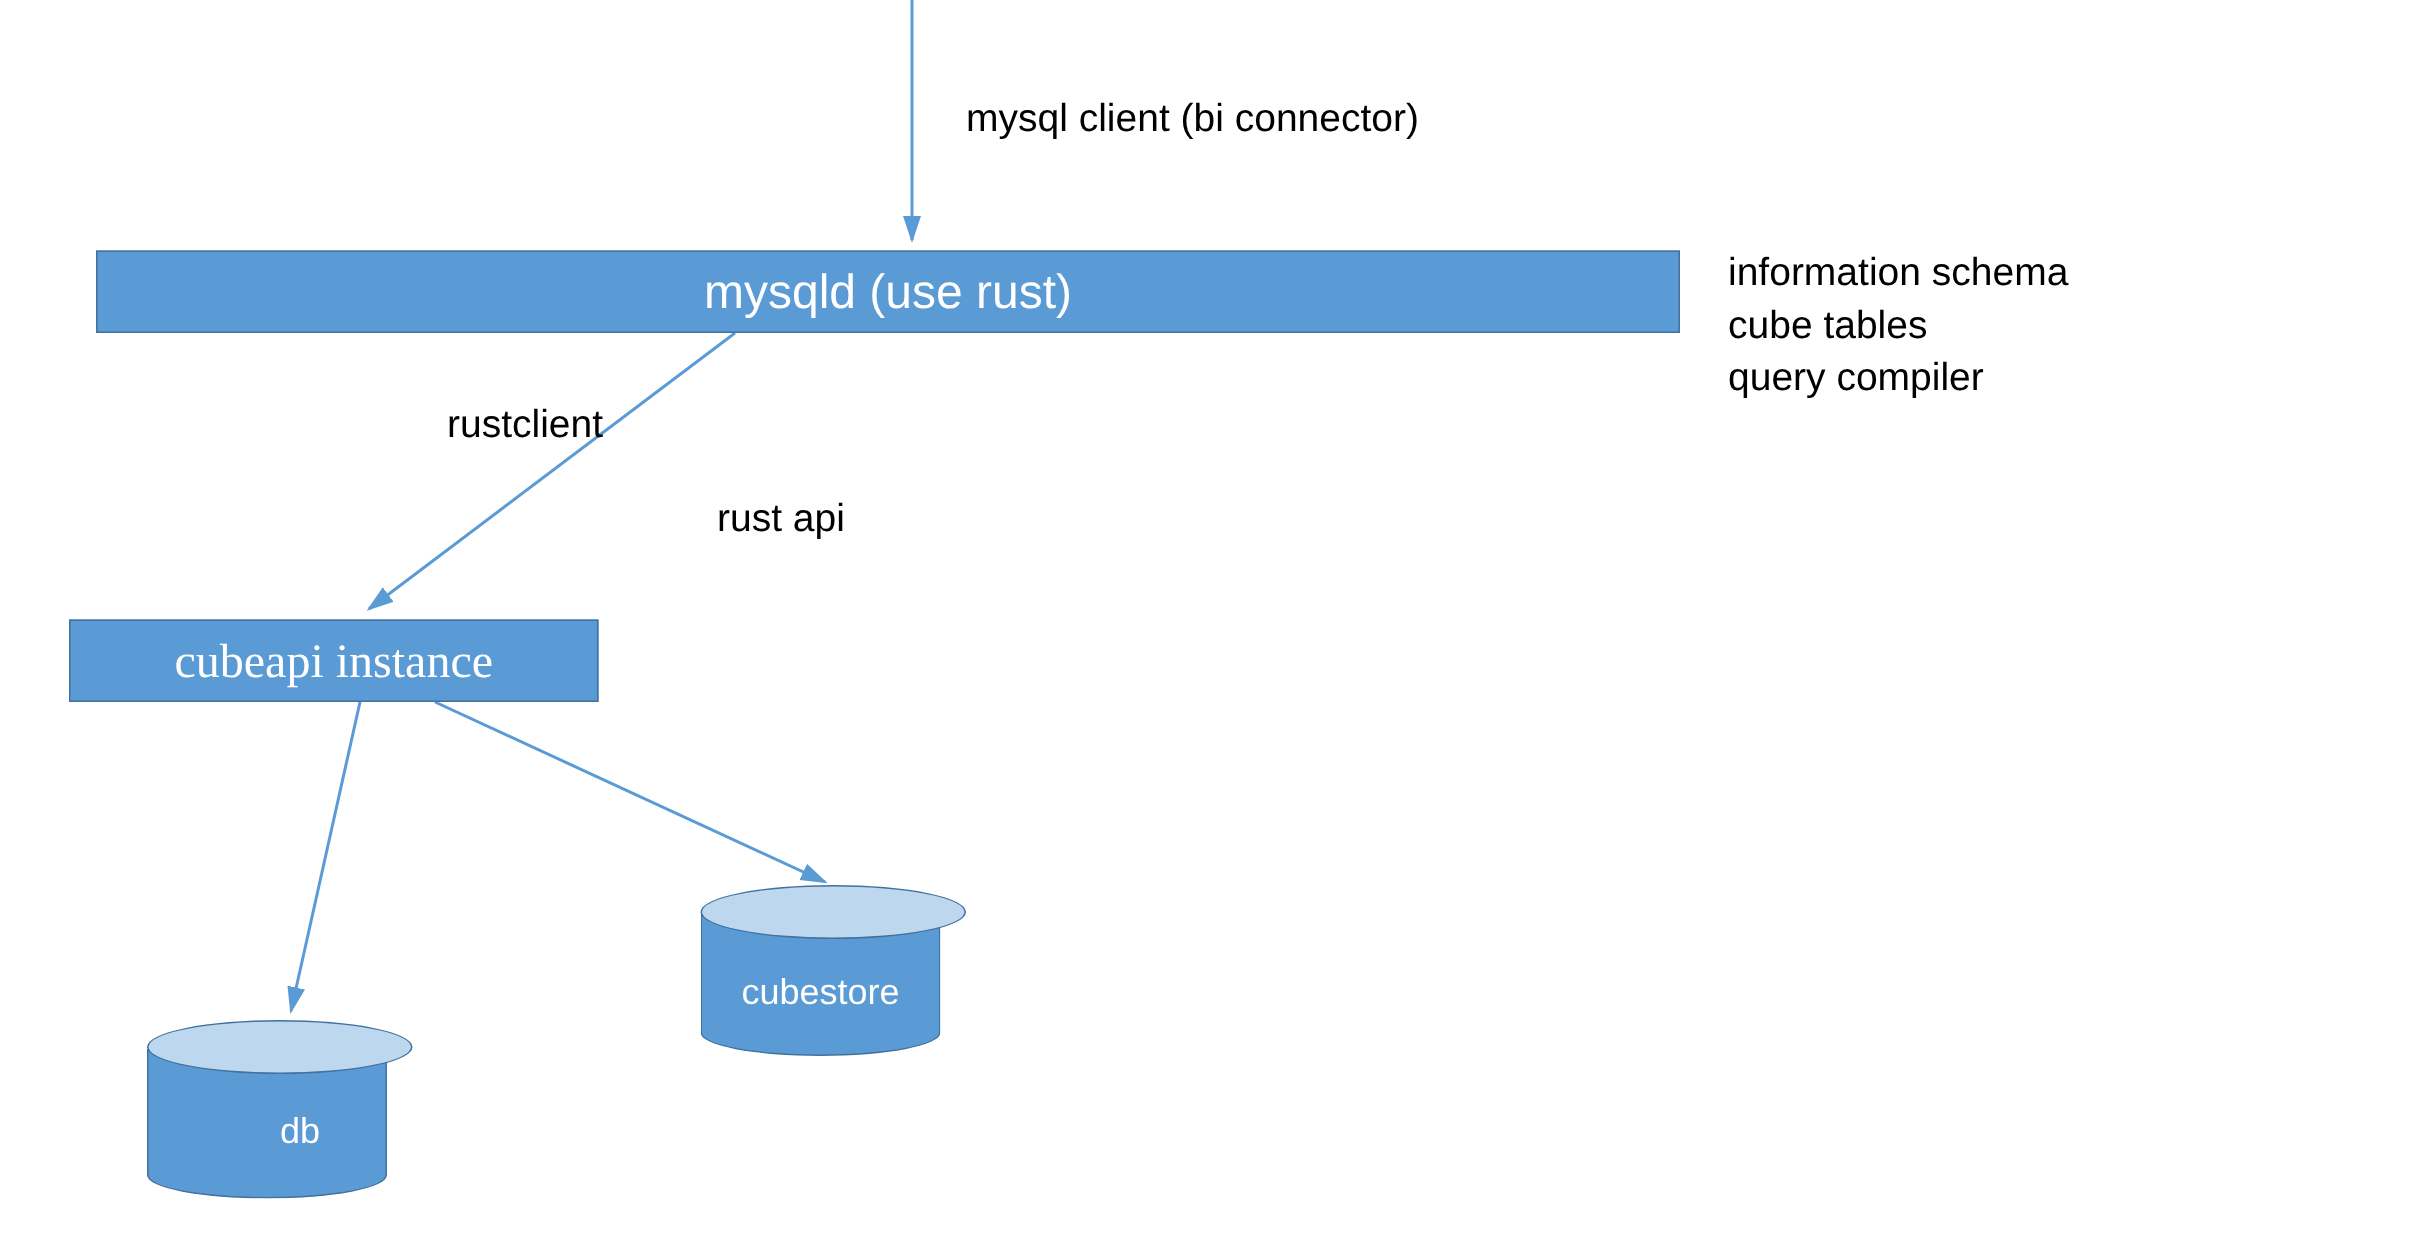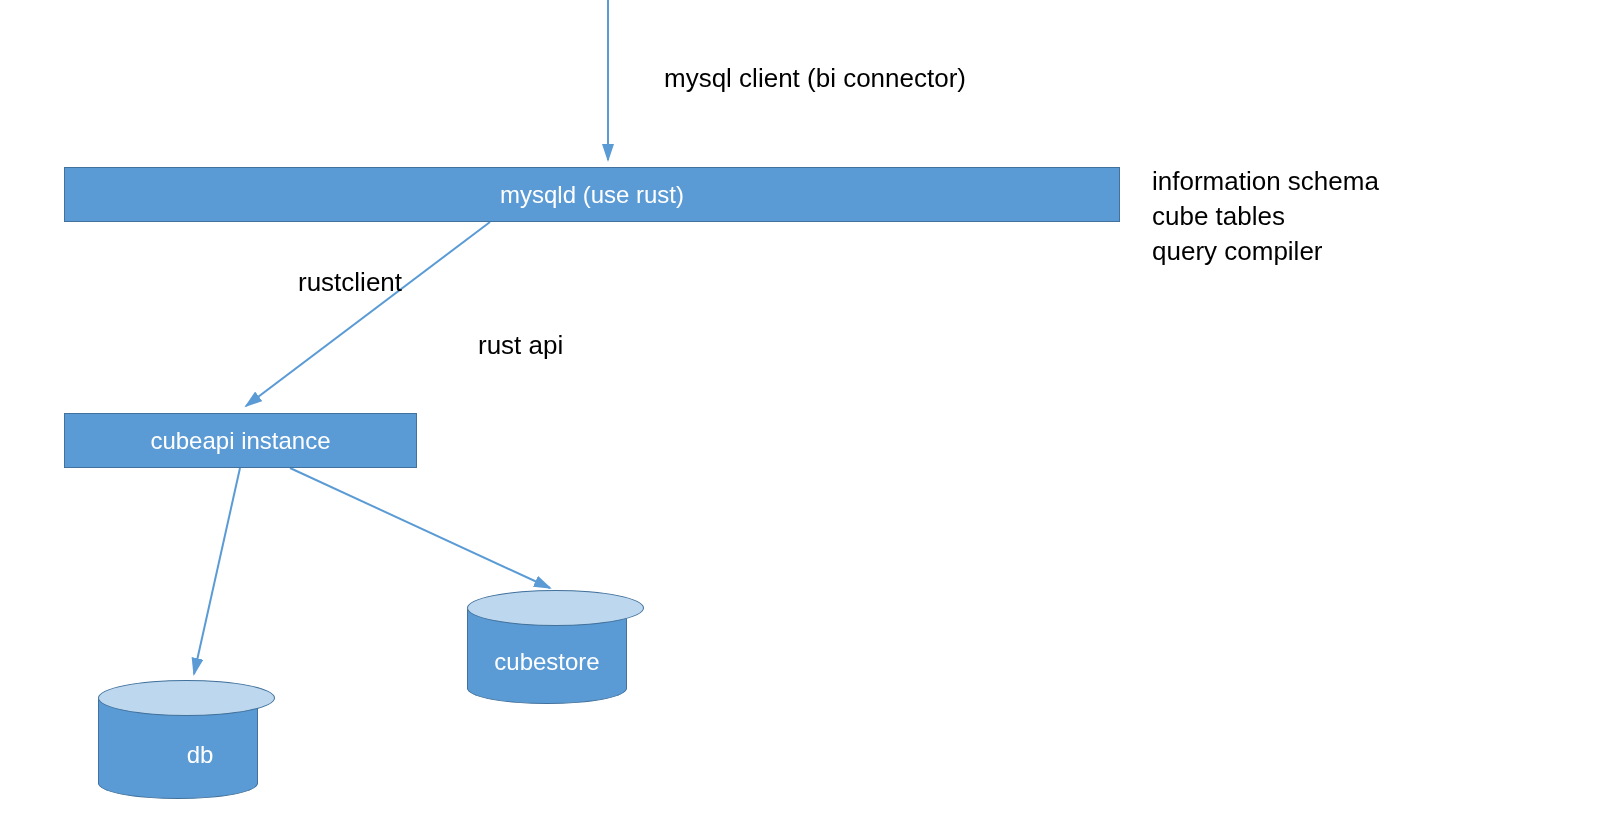--- a/index.html
+++ b/index.html
@@ -9,39 +9,40 @@
       height: 836px;
       font-family: Arial, Helvetica, sans-serif;
       background: #ffffff;
       position: relative;
       overflow: hidden;
     }
     .box {
       position: absolute;
       background: #5B9BD5;
       color: #ffffff;
-      font-size: 24px;
+      font-size: 32px;
       display: flex;
       align-items: center;
       box-sizing: border-box;
       border: 1px solid #41719C;
     }
     .mysqld-box {
       left: 64px;
       top: 167px;
       width: 1056px;
       height: 55px;
       justify-content: center;
     }
     .cubeapi-box {
-      left: 64px;
+      left: 46px;
       top: 413px;
       width: 353px;
       height: 55px;
       justify-content: center;
+      font-family: Liberation Serif, serif;
     }
     .cylinder {
       position: absolute;
       width: 175px;
     }
     .cylinder-top {
       width: 175px;
       height: 34px;
       background: #BDD7EE;
       border: 1px solid #41719C;
@@ -70,21 +71,21 @@
     }
     .db-cylinder { left: 98px; top: 680px; }
     .db-cylinder .cylinder-body { height: 100px; padding-left: 44px; }
     .cubestore-cylinder { left: 467px; top: 590px; }
     .cubestore-cylinder .cylinder-body { height: 95px; }
     .label {
       position: absolute;
       font-size: 26px;
       color: #000000;
     }
-    .mysql-client-label { left: 644px; top: 63px; margin-left: 20px; }
+    .mysql-client-label { left: 644px; top: 63px; }
     .rustclient-label { left: 298px; top: 267px; }
     .metaapi-label { left: 478px; top: 330px; }
     .info-schema-label { left: 1152px; top: 164px; line-height: 1.35; }
     svg.arrows {
       position: absolute;
       left: 0;
       top: 0;
       width: 1610px;
       height: 836px;
       pointer-events: none;

